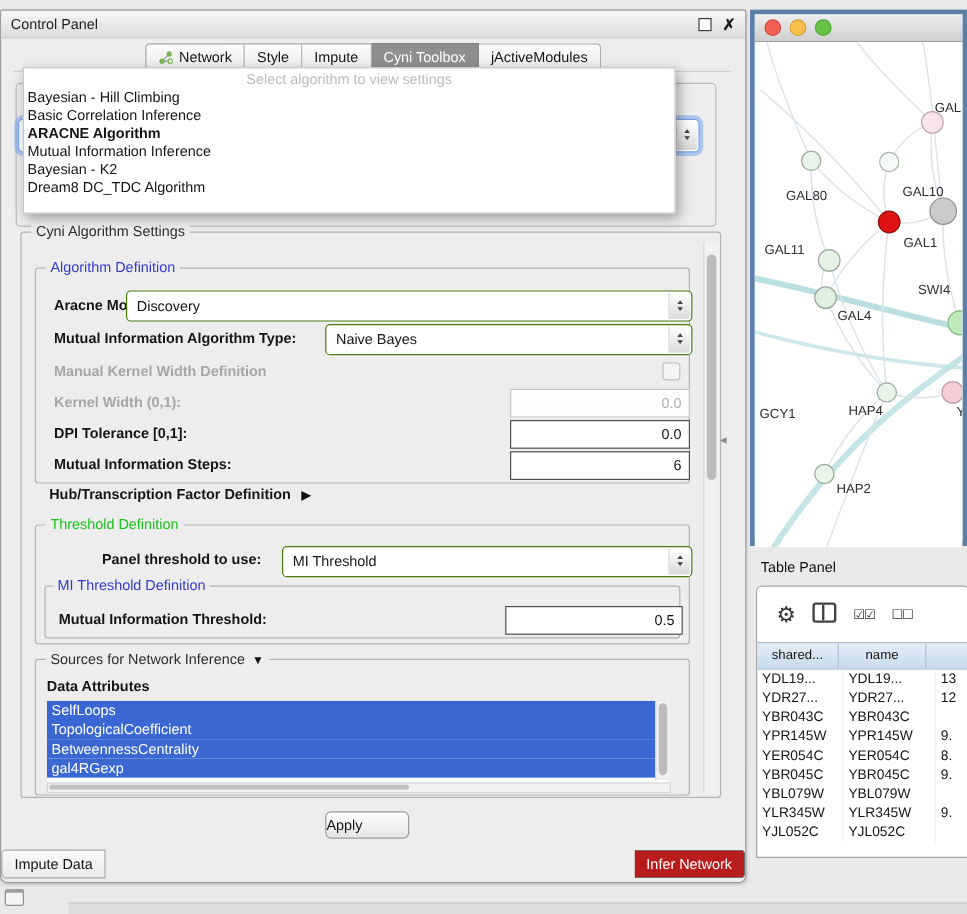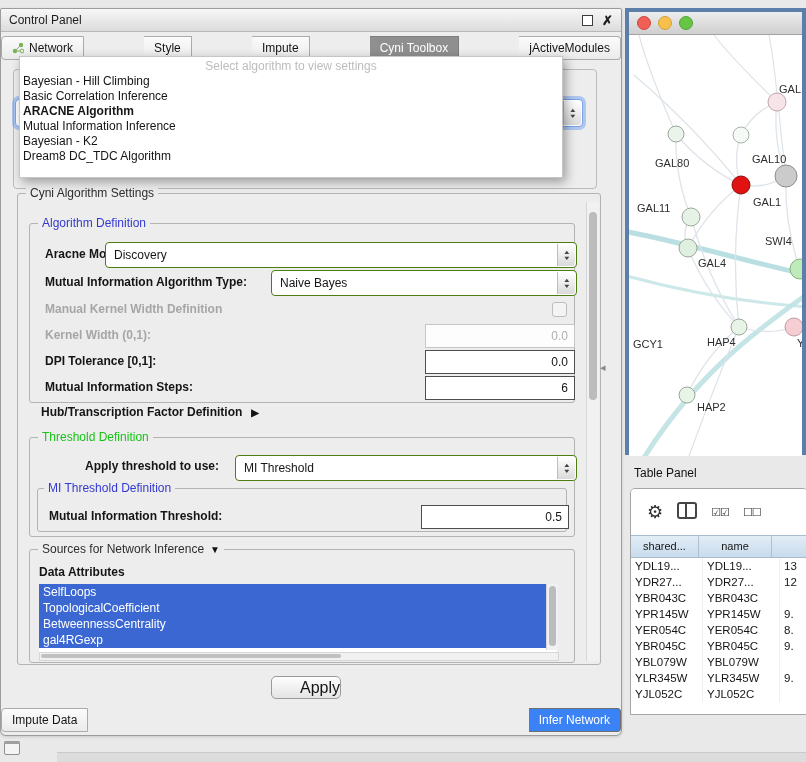--- a/index.html
+++ b/index.html
@@ -11,27 +11,27 @@
   .cpanel{position:absolute;left:0;top:8px;width:620px;height:726px;background:#ededed;
           border:1px solid #9c9c9c;border-radius:2px 2px 6px 6px;box-shadow:0 1px 3px rgba(0,0,0,.15)}
   .titlebar{position:absolute;left:0;top:0;right:0;height:22px;background:linear-gradient(#f7f7f7,#dcdcdc);
             border-bottom:1px solid #b8b8b8;display:flex;align-items:center;padding:0 8px;border-radius:2px 2px 0 0}
   .tb-title{flex:1;color:#1d1d1d}
   .tb-icons{display:flex;gap:9px;align-items:center}
   .tb-min{width:9px;height:9px;border:1.5px solid #3c3c3c;display:inline-block;background:#fff}
   .tb-close{font-weight:bold;color:#1d1d1d;font-size:13px;line-height:1}
 
   .tab-underline{position:absolute;left:10px;top:50px;width:598px;height:1px;background:#cfcfcf;z-index:0}
-  .tabbar{position:absolute;left:0;top:27px;width:100%;display:flex;justify-content:space-between;z-index:1}
+  .tabbar{position:absolute;left:0;top:27px;width:100%;display:flex;justify-content:center;z-index:1}
   .seg{display:flex;align-items:center;gap:5px;padding:4px 10px;border:1px solid #ababab;border-left:none;
        background:linear-gradient(#fbfbfb,#ebebeb);font-size:12px;white-space:nowrap;cursor:default}
   .seg:first-child{border-left:1px solid #ababab;border-radius:4px 0 0 4px}
   .seg:last-child{border-radius:0 4px 4px 0}
   .seg-active{background:#8f8f8f;color:#fff;border-color:#7d7d7d}
-  .seg-darkactive{background:#3b82f6;color:#fff;border-color:#6d6d6d}
+  .seg-darkactive{background:#b91c1c;color:#fff;border-color:#6d6d6d}
   .neticon{display:inline-flex;align-items:center}
 
   
   .groupA{position:absolute;left:12px;top:60px;width:582px;height:118px;border:1px solid #bbb;border-radius:4px}
   .algo-combo{position:absolute;left:14px;top:90px;width:566px;height:26px;background:#fff;z-index:2;
               border:1px solid #79a3e9;border-radius:4px;box-shadow:0 0 0 3px rgba(100,150,240,.45)}
   .cstep{position:absolute;top:1px;right:1px;bottom:1px;width:17px;border-left:1px solid #bdbdbd;
          background:linear-gradient(#ffffff,#dadada);border-radius:0 3px 3px 0;display:flex;flex-direction:column;
          align-items:center;justify-content:center;gap:1px}
   .cstep b{font-size:5.5px;line-height:5px;color:#444;font-weight:normal;transform:scaleX(1.5)}
@@ -61,21 +61,21 @@
 
   .attrlist{position:absolute;overflow:hidden;background:#fff}
   .arow{height:16px;line-height:16px;background:#3a67d1;color:#fff;padding-left:4px;font-size:12px;white-space:nowrap;overflow:hidden}
 
   .vscroll{position:absolute;background:#f1f1f1;border-left:1px solid #d6d6d6;z-index:3}
   .vthumb{position:absolute;left:2px;width:7px;background:#bcbcbc;border-radius:4px}
   .hscroll{position:absolute;background:#f1f1f1;border:1px solid #d6d6d6;z-index:3}
   .hthumb{position:absolute;top:1px;height:4px;background:#c0c0c0;border-radius:3px}
 
   .btn{position:absolute;border:1px solid #9a9a9a;border-radius:5px;background:linear-gradient(#fefefe,#e4e4e4);
-       display:flex;align-items:center;justify-content:flex-end;font-size:16px}
+       display:flex;align-items:center;justify-content:flex-start;font-size:12px}
   .btabs{position:absolute;left:0;top:699px;width:100%;display:flex;justify-content:space-between}
 
   .splitter-arrow{position:absolute;left:600px;top:362px;color:#8a8a8a;font-size:11px;line-height:11px}
 
   
   .netwin{position:absolute;left:625px;top:8px;width:181px;height:447px;border:4px solid #5b7fa8;background:#fff;box-sizing:border-box}
   .net-titlebar{height:22px;background:linear-gradient(#ededed,#cfcfcf);border-bottom:1px solid #a2a2a2;
                 display:flex;align-items:center;gap:7px;padding-left:8px}
   .light{width:12px;height:12px;border-radius:50%;display:inline-block}
   .l-red{background:#f15e54;border:1px solid #ce4a43}
@@ -212,21 +212,21 @@
       <span>6</span>
     </div>
 
     <span class="blab" style="left:40px;top:396px">
       <span>Hub/Transcription Factor Definition</span><span class="tri">▶</span>
     </span>
 
     <div class="grp" style="left:28px;top:428px;width:544px;height:98px">
       <span class="grp-title t-green">Threshold Definition</span>
     </div>
-    <span class="blab" style="left:84px;top:450px">Apply threshold to use:</span>
+    <span class="blab" style="left:84px;top:450px">Panel threshold to use:</span>
     <div class="combo" style="left:234px;top:446px;width:332px;height:24px">
       <span>MI Threshold</span>
       <span class="cstep">
           <b>▲</b>
           <b>▼</b>
         </span>
     </div>
     <div class="grp" style="left:36px;top:479px;width:528px;height:42px">
       <span class="grp-title t-blue" style="left:6px">MI Threshold Definition</span>
     </div>

